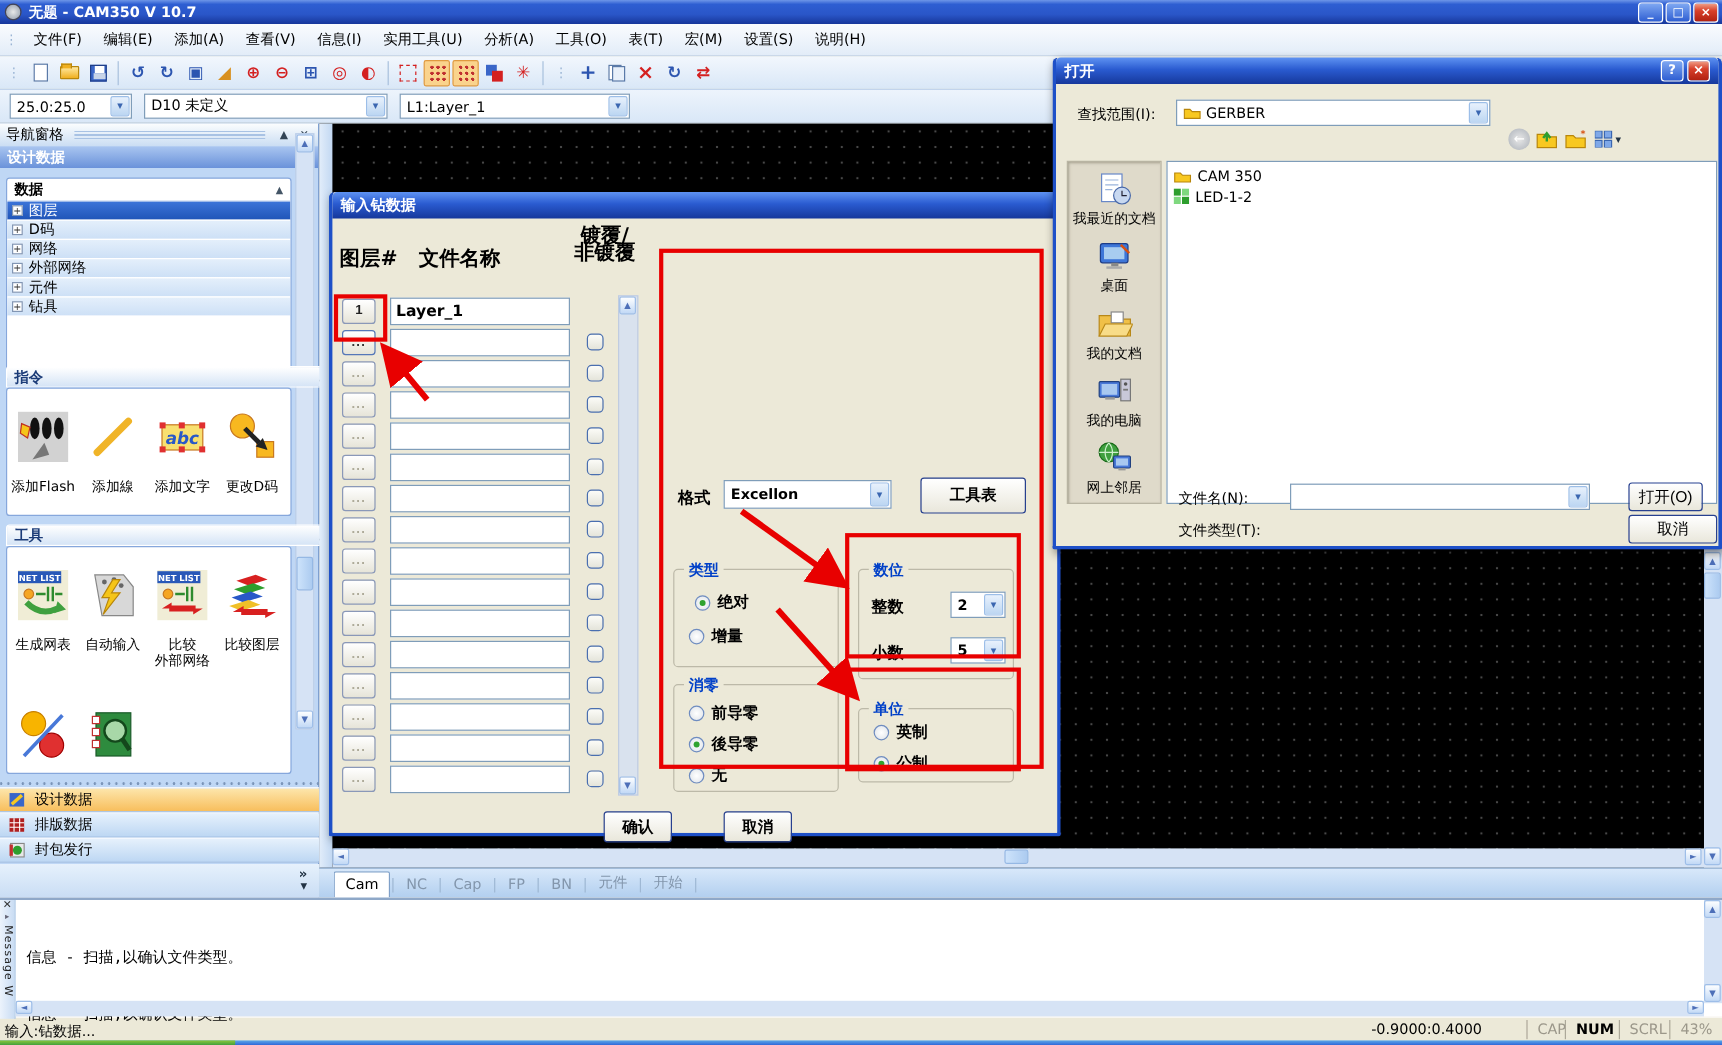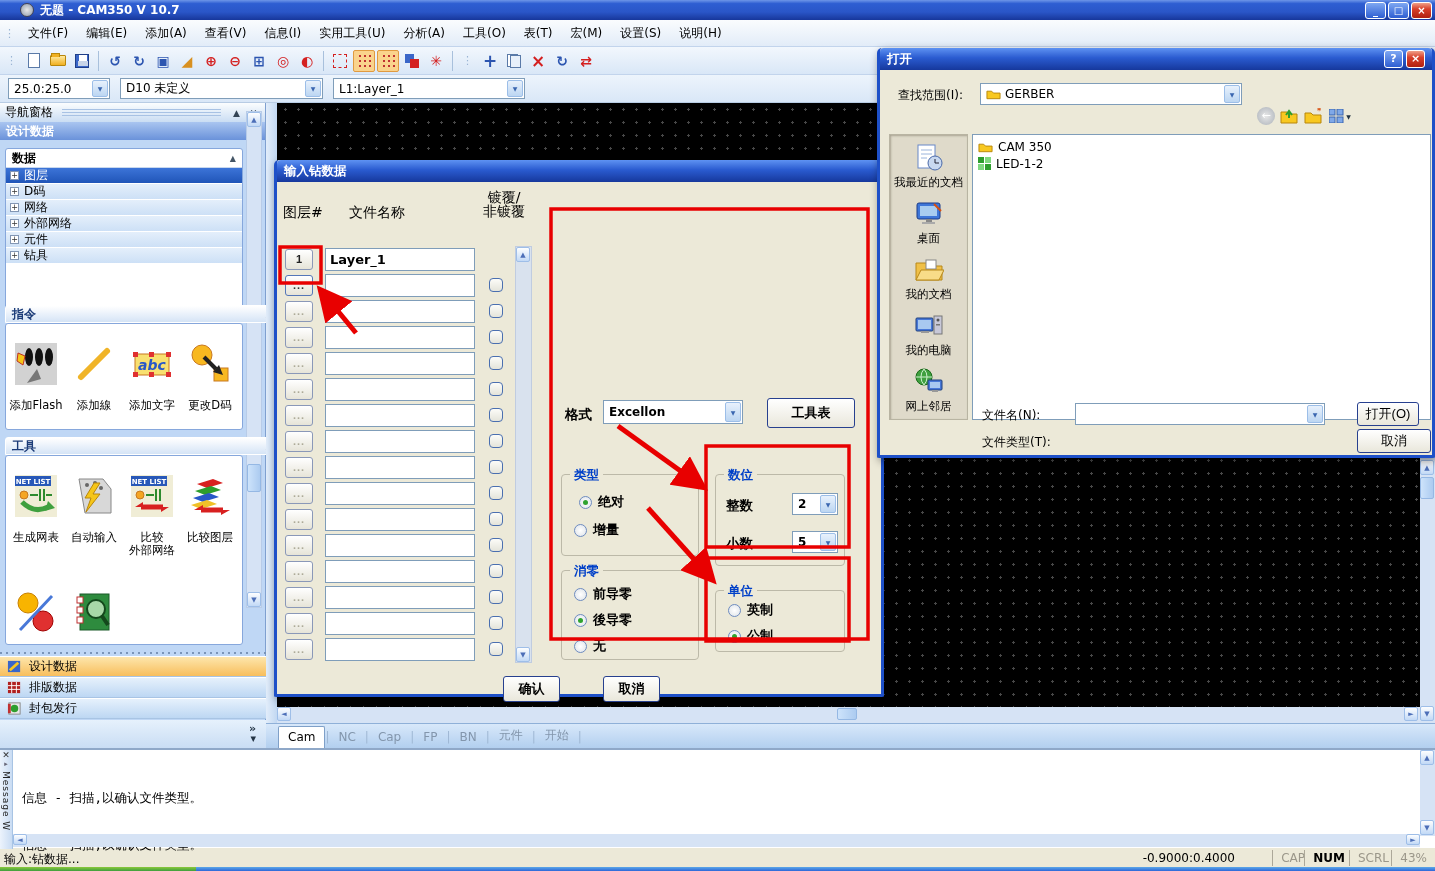--- a/index.html
+++ b/index.html
@@ -1,20 +1,20 @@
 <!DOCTYPE html>
 <html><head>
 <meta charset="utf-8">
 <style>
 *{margin:0;padding:0;box-sizing:border-box;}
 body{font-family:"DejaVu Sans","Liberation Sans",sans-serif;font-size:12px;color:#000;}
 #screen{position:relative;width:1435px;height:871px;overflow:hidden;background:#ECE9D8;}
 
 
-#titlebar{position:absolute;left:0;top:0;width:1435px;height:20px;background:linear-gradient(#6E96E8 0%,#2E5ED2 18%,#2A56C8 60%,#17379B 100%);color:#fff;font-weight:bold;display:flex;align-items:center;padding-left:20px;gap:6px;font-size:12px;}
+#titlebar{position:absolute;left:0;top:0;width:1435px;height:20px;background:linear-gradient(#6E96E8 0%,#2E5ED2 18%,#2A56C8 60%,#17379B 100%);color:#fff;font-weight:bold;display:flex;align-items:center;padding-left:4px;gap:6px;font-size:12px;}
 .appicon{width:14px;height:14px;border-radius:50%;background:radial-gradient(#E8E8E8,#8C98A8);border:1px solid #445;}
 #titlebar .winbtns{margin-left:auto;display:flex;gap:2px;padding-right:3px;}
 .wbtn{width:21px;height:17px;border:1px solid #fff;border-radius:3px;background:linear-gradient(#7FA8F2,#2E5ED2);color:#fff;font-size:10px;line-height:15px;text-align:center;font-weight:bold;}
 .wbtn.close{background:linear-gradient(#F0A088,#D8402A 40%,#B02010);}
 
 
 #menubar{position:absolute;left:0;top:20px;width:1435px;height:27px;background:linear-gradient(#FAFCFE,#E2ECF8);border-bottom:1px solid #C2D4EC;display:flex;align-items:center;}
 .grip{color:#9AB4D4;padding:0 4px;font-size:11px;}
 .mi{padding:2px 9px;}
 
@@ -94,21 +94,21 @@
 .dlg{position:absolute;background:#ECE9D8;border:3px solid #1E50C8;border-top:none;border-radius:5px 5px 2px 2px;box-shadow:2px 3px 8px rgba(0,0,0,.45);}
 .dlg-title{height:22px;background:linear-gradient(#5E92F2 0%,#2A5BD0 45%,#16389C 100%);color:#fff;font-weight:bold;display:flex;align-items:center;padding:0 7px;border-radius:4px 4px 0 0;font-size:12.5px;}
 .dlg-title .dbtns{margin-left:auto;display:flex;gap:3px;}
 .dbtn{width:19px;height:18px;border:1px solid #fff;border-radius:3px;background:linear-gradient(#7FA8F2,#2E5ED2);color:#fff;font-size:11px;font-weight:bold;text-align:center;line-height:16px;}
 .dbtn.close{background:linear-gradient(#F0A088,#D8402A 40%,#B02010);}
 #drilldlg{left:274px;top:160px;width:610px;height:537px;z-index:10;}
 #opendlg{left:877px;top:48px;width:558px;height:410px;z-index:20;}
 .dbody{position:absolute;left:0;top:22px;right:0;bottom:0;}
 
 
-.collabel{position:absolute;font-weight:normal;font-size:14px;}
+.collabel{position:absolute;font-weight:bold;font-size:17px;}
 #drillrows{position:absolute;left:0;top:64px;width:236px;}
 .drill-row{height:26px;display:grid;grid-template-columns:28px 12px 150px 14px 14px;align-items:center;padding-left:8px;}
 .numbtn,.browse-btn{grid-column:1;height:21px;background:linear-gradient(#FFFFFF,#E6E4D8);border:1px solid #8A98B8;border-radius:3px;font-size:11px;font-weight:bold;color:#222;}
 .browse-btn{color:#ADAA98;letter-spacing:1px;}
 .browse-btn.on{color:#333;border-color:#5577B8;}
 .dfield{grid-column:3;height:23px;border:1px solid #7F9DB9;background:#fff;font:bold 13px "DejaVu Sans",sans-serif;padding-left:4px;}
 .chk{grid-column:5;width:14px;height:14px;border:1.5px solid #4A6FB0;border-radius:4px;background:linear-gradient(#FCFCF8,#E4E4DA);}
 #drillscroll{position:absolute;left:238px;top:64px;width:17px;height:417px;background:#D9E2EE;border:1px solid #C0CCE0;}
 .grp{position:absolute;border:1px solid #BCB9A8;border-radius:4px;}
 .grp-t{position:absolute;top:-8px;left:8px;background:#ECE9D8;padding:0 4px;color:#0040C8;font-weight:bold;font-size:12.5px;}

